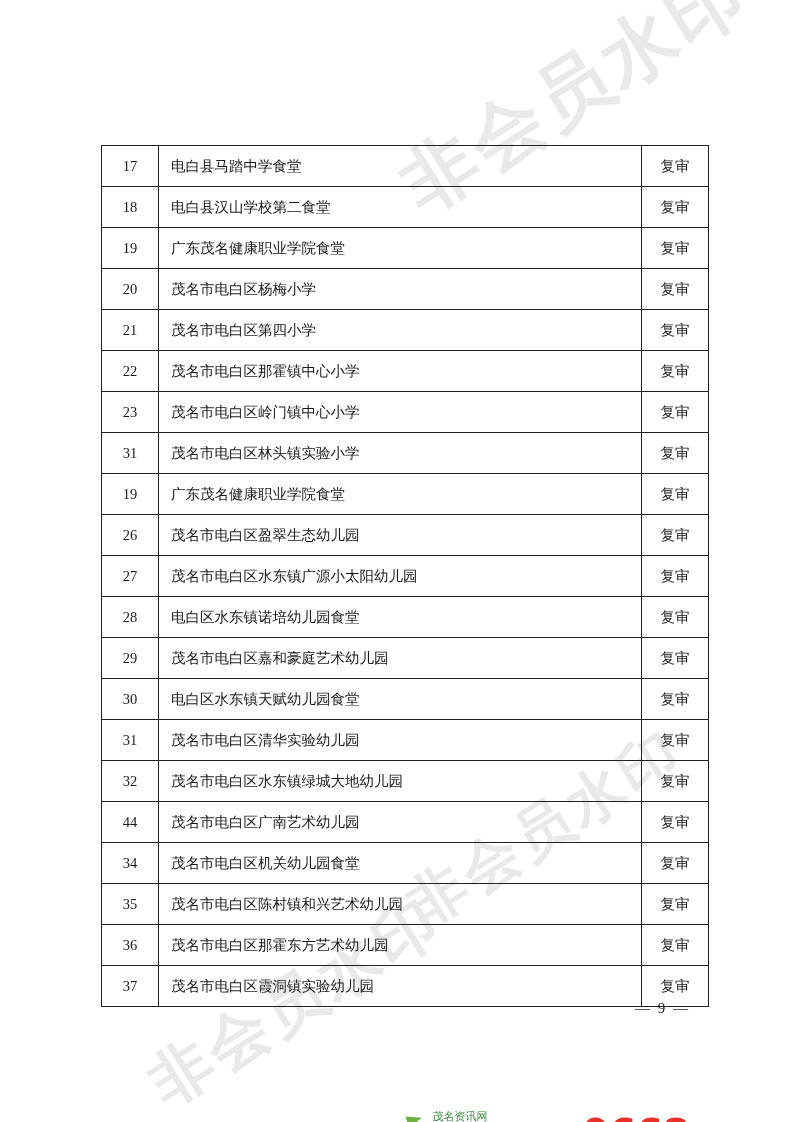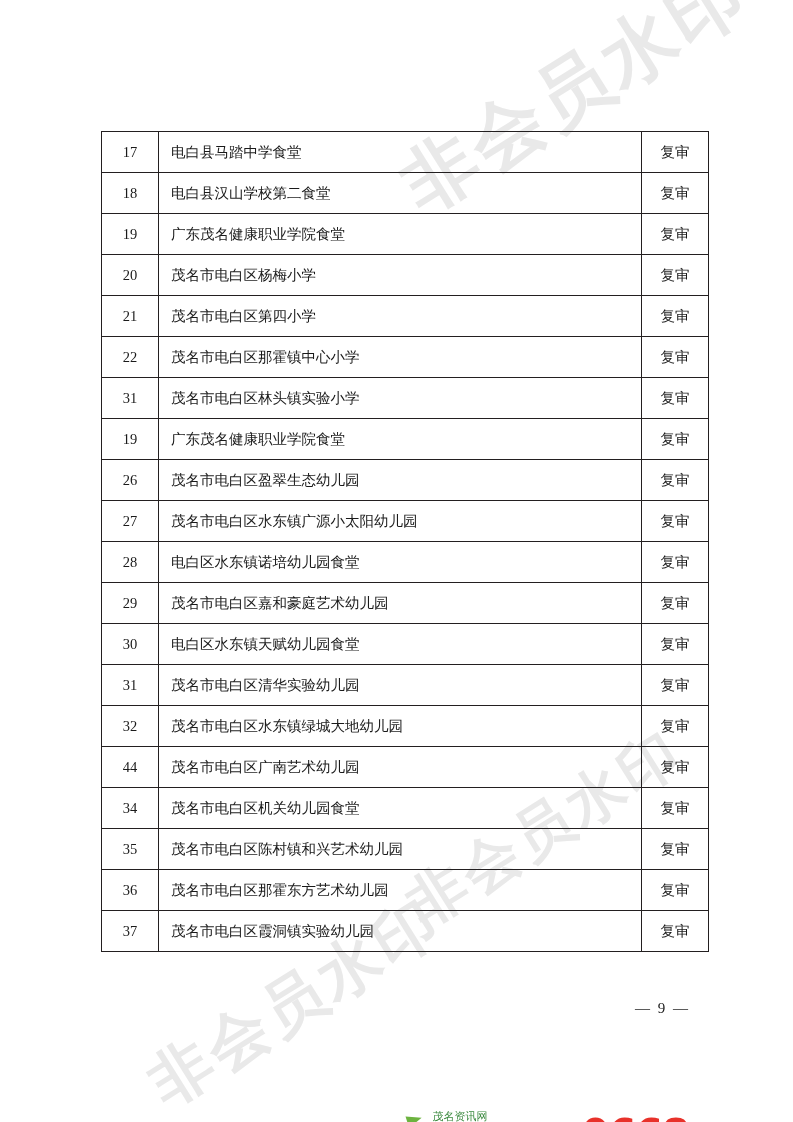--- a/index.html
+++ b/index.html
@@ -50,21 +50,21 @@
     top: 960px;
     left: 130px;
     font-size: 62px;
     transform: rotate(-32deg);
   }
 
   
   .doc-table {
     position: absolute;
     left: 101px;
-    top: 131px;
+    top: 145px;
     width: 592px;
     border-collapse: collapse;
     table-layout: fixed;
   }
   .doc-table td {
     border: 1px solid #231f20;
     height: 40px;
     font-size: 14.5px;
     color: #1a1a1a;
     padding: 0;
@@ -158,20 +158,25 @@
           <td class="col-idx">21</td>
           <td class="col-name">茂名市电白区第四小学</td>
           <td class="col-status">复审</td>
         </tr>
         <tr>
           <td class="col-idx">22</td>
           <td class="col-name">茂名市电白区那霍镇中心小学</td>
           <td class="col-status">复审</td>
         </tr>
         <tr>
+          <td class="col-idx">23</td>
+          <td class="col-name">茂名市电白区岭门镇中心小学</td>
+          <td class="col-status">复审</td>
+        </tr>
+        <tr>
           <td class="col-idx">31</td>
           <td class="col-name">茂名市电白区林头镇实验小学</td>
           <td class="col-status">复审</td>
         </tr>
         <tr>
           <td class="col-idx">19</td>
           <td class="col-name">广东茂名健康职业学院食堂</td>
           <td class="col-status">复审</td>
         </tr>
         <tr>

